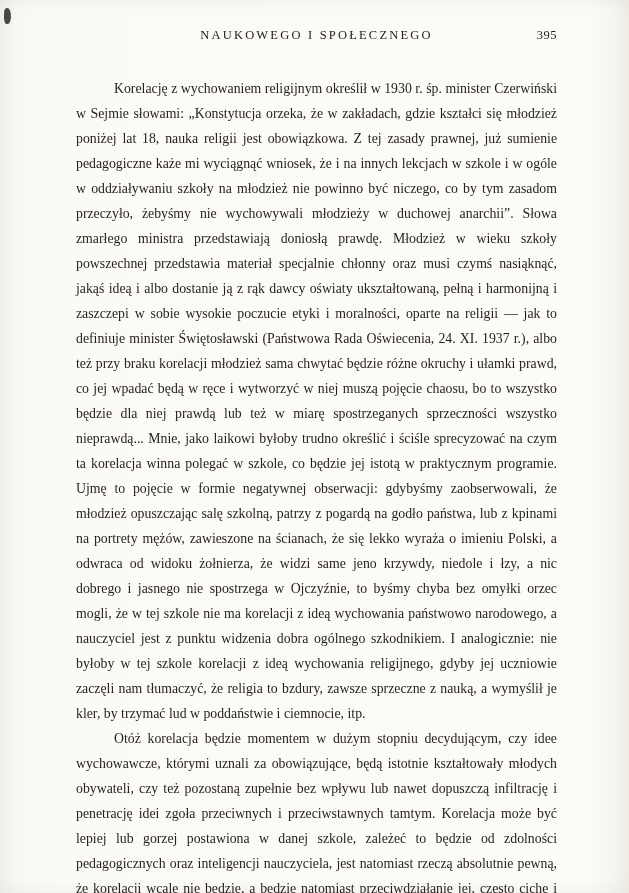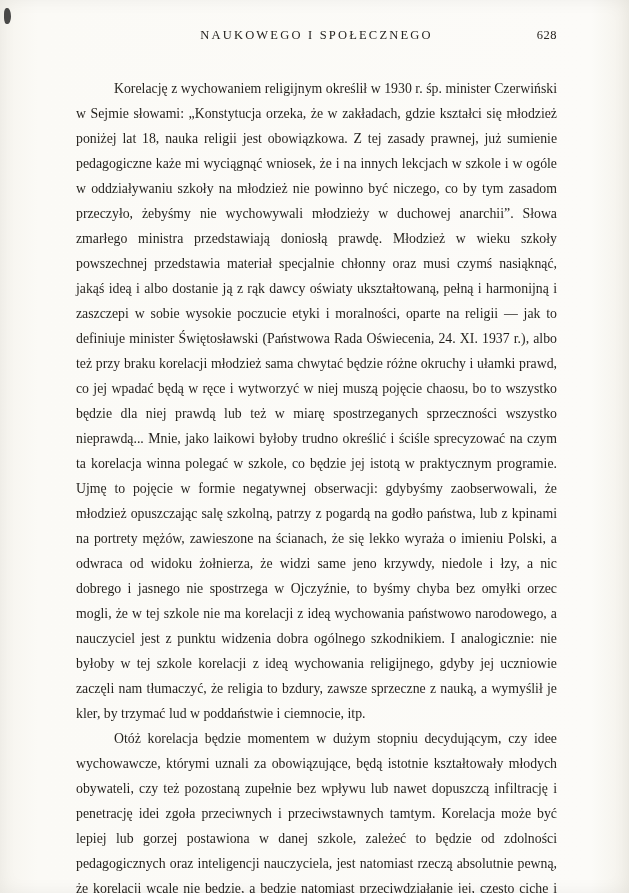--- a/index.html
+++ b/index.html
@@ -82,21 +82,21 @@
 <body>
 
 <div class="page">
 
   <div class="scan-speck"></div>
 
   <div class="text-block">
 
     <div class="running-header">
       <span class="running-title">NAUKOWEGO I SPOŁECZNEGO</span>
-      <span class="running-pagenum">628</span>
+      <span class="running-pagenum">395</span>
     </div>
 
     <div class="body-text">
 
       <p>Korelację z wychowaniem religijnym określił w 1930 r. śp. minister Czerwiński w Sejmie słowami: „Konstytucja orzeka, że w zakładach, gdzie kształci się młodzież poniżej lat 18, nauka religii jest obowiązkowa. Z tej zasady prawnej, już sumienie pedagogiczne każe mi wyciągnąć wniosek, że i na innych lekcjach w szkole i w ogóle w oddziaływaniu szkoły na młodzież nie powinno być niczego, co by tym zasadom przeczyło, żebyśmy nie wychowywali młodzieży w duchowej anarchii”. Słowa zmarłego ministra przedstawiają doniosłą prawdę. Młodzież w wieku szkoły powszechnej przedstawia materiał specjalnie chłonny oraz musi czymś nasiąknąć, jakąś ideą i albo dostanie ją z rąk dawcy oświaty ukształtowaną, pełną i harmonijną i zaszczepi w sobie wysokie poczucie etyki i moralności, oparte na religii — jak to definiuje minister Świętosławski (Państwowa Rada Oświecenia, 24. XI. 1937 r.), albo też przy braku korelacji młodzież sama chwytać będzie różne okruchy i ułamki prawd, co jej wpadać będą w ręce i wytworzyć w niej muszą pojęcie chaosu, bo to wszystko będzie dla niej prawdą lub też w miarę spostrzeganych sprzeczności wszystko nieprawdą... Mnie, jako laikowi byłoby trudno określić i ściśle sprecyzować na czym ta korelacja winna polegać w szkole, co będzie jej istotą w praktycznym programie. Ujmę to pojęcie w formie negatywnej obserwacji: gdybyśmy zaobserwowali, że młodzież opuszczając salę szkolną, patrzy z pogardą na godło państwa, lub z kpinami na portrety mężów, zawieszone na ścianach, że się lekko wyraża o imieniu Polski, a odwraca od widoku żołnierza, że widzi same jeno krzywdy, niedole i łzy, a nic dobrego i jasnego nie spostrzega w Ojczyźnie, to byśmy chyba bez omyłki orzec mogli, że w tej szkole nie ma korelacji z ideą wychowania państwowo narodowego, a nauczyciel jest z punktu widzenia dobra ogólnego szkodnikiem. I analogicznie: nie byłoby w tej szkole korelacji z ideą wychowania religijnego, gdyby jej uczniowie zaczęli nam tłumaczyć, że religia to bzdury, zawsze sprzeczne z nauką, a wymyślił je kler, by trzymać lud w poddaństwie i ciemnocie, itp.</p>
 
       <p><span>Otóż korelacja będzie momentem w dużym stopniu decydującym, czy idee wychowawcze, którymi uznali za obowiązujące, będą istotnie kształtowały młodych obywateli, czy też pozostaną zupełnie bez wpływu lub nawet dopuszczą infiltrację i penetrację idei zgoła przeciwnych i przeciwstawnych tamtym. Korelacja może być lepiej lub gorzej postawiona w danej szkole, zależeć to będzie od zdolności pedagogicznych oraz inteligencji nauczyciela, jest natomiast rzeczą absolutnie pewną, że korelacji wcale nie będzie, a będzie natomiast przeciwdziałanie jej, często ciche i zakonspirowane,</span> <span class="spaced">jeśli nauczyciel owych idei nie podziela,</span> <span>a tym bardziej,</span> <span class="spaced">jeśli jest ich wrogiem...</span></p>
 
 
       <div class="footer-line">26*</div>

